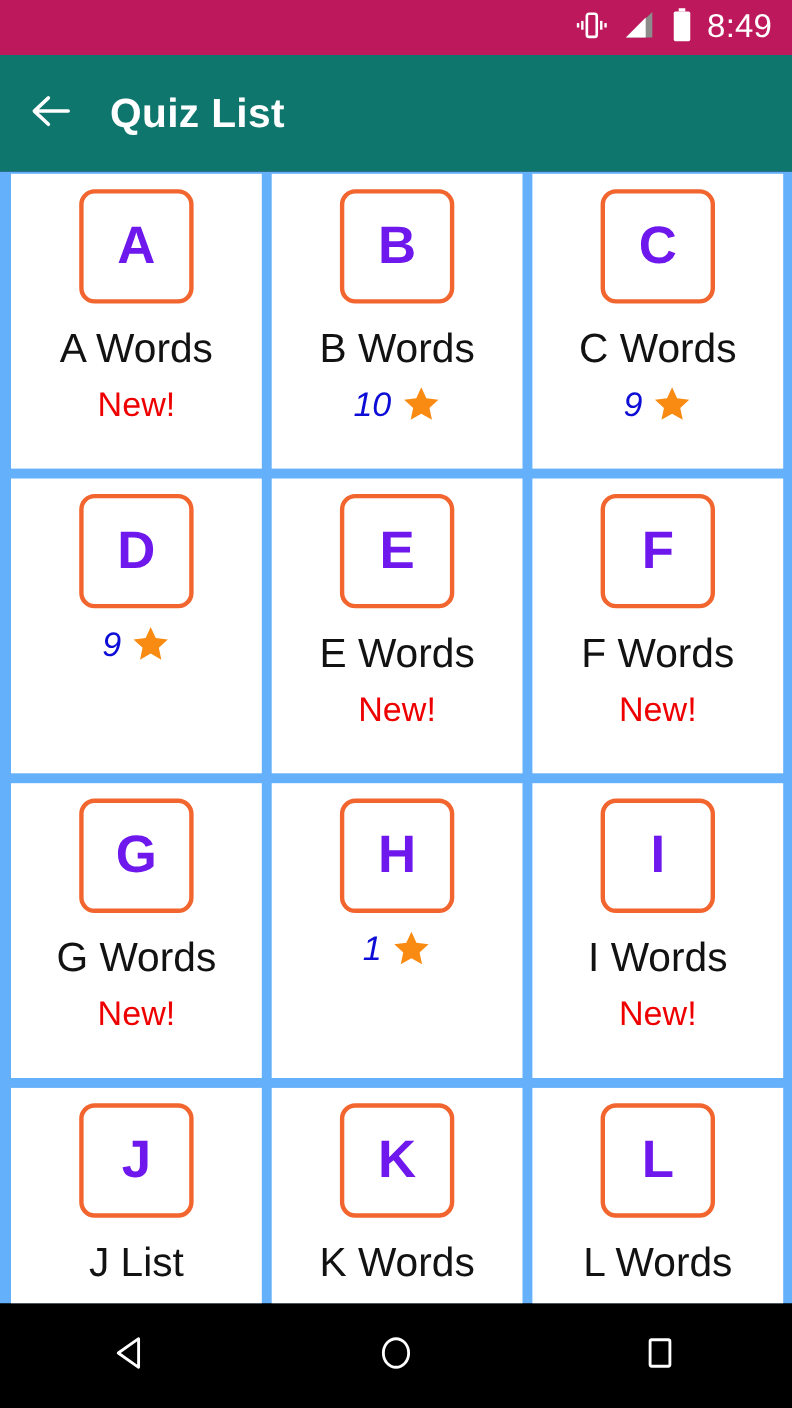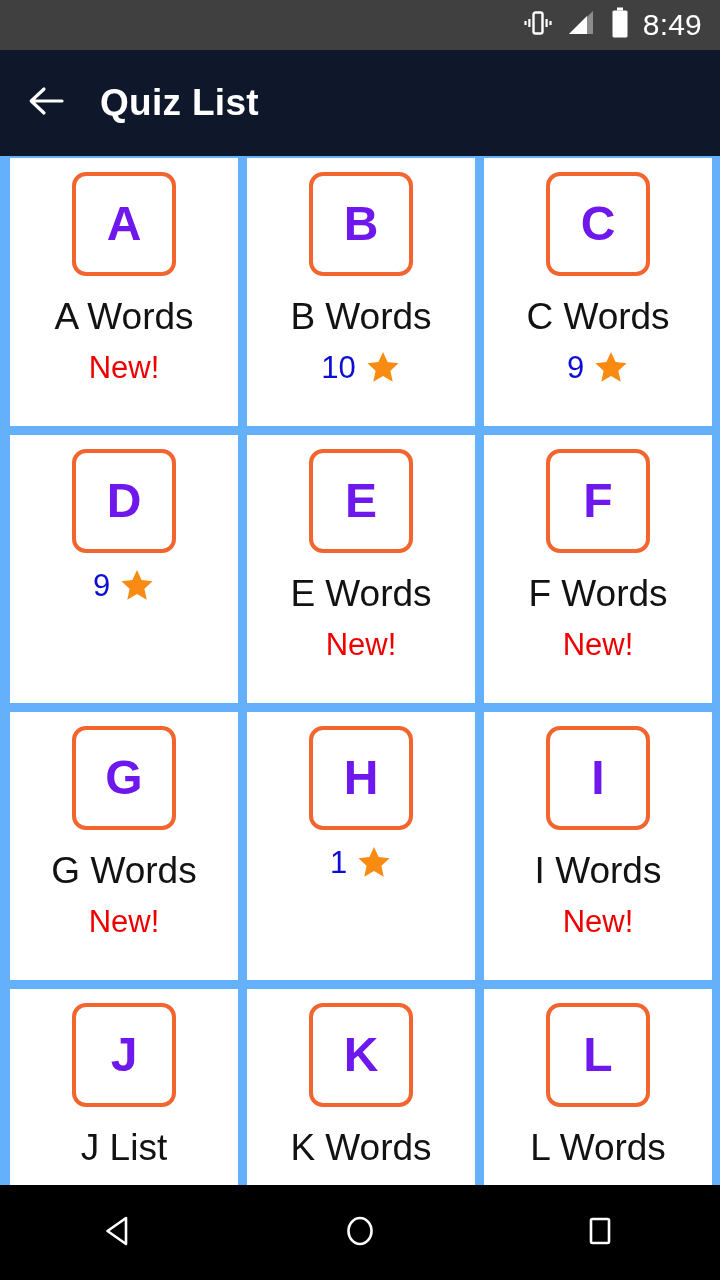--- a/index.html
+++ b/index.html
@@ -7,33 +7,33 @@
     width:720px; height:1280px;
     background:#000;
     font-family:"Liberation Sans","DejaVu Sans",sans-serif;
     overflow:hidden;
   }
   #screen { position:relative; width:720px; height:1280px; overflow:hidden; }
 
   
   #status-bar {
     position:absolute; top:0; left:0; width:720px; height:50px;
-    background:#404040; display:flex; align-items:center;
+    background:#be185d; display:flex; align-items:center;
     justify-content:flex-end; padding-right:18px; gap:14px;
   }
   .sb-icon { display:block; }
   #status-clock {
     color:#ffffff; font-size:30px; font-weight:400;
     letter-spacing:0.2px; line-height:1;
   }
 
   
   #app-bar {
     position:absolute; top:50px; left:0; width:720px; height:106px;
-    background:#0f172a; display:flex; align-items:center;
+    background:#0f766e; display:flex; align-items:center;
   }
   #back-button {
     width:92px; height:106px; display:flex;
     align-items:center; justify-content:center; cursor:pointer;
   }
   #app-title {
     color:#ffffff; font-size:37px; font-weight:bold;
     letter-spacing:0.3px; margin-left:8px;
   }
 
@@ -69,21 +69,21 @@
   .card-title {
     margin-top:22px; color:#121212; font-size:37px;
     font-weight:400; line-height:1; white-space:nowrap;
   }
   .card-status { margin-top:11px; height:42px; display:flex;
     align-items:center; justify-content:center; }
   .status-new {
     color:#ee0000; font-size:31px; font-weight:400; line-height:1;
   }
   .status-score {
-    display:flex; align-items:center; justify-content:center; gap:9px;
+    display:flex; align-items:center; justify-content:center; gap:9px;font-style:italic;
   }
   .score-num {
     color:#0d0dd6; font-size:31px; font-weight:400; line-height:1;
   }
   .star-icon { display:block; }
 
   
   #nav-bar {
     position:absolute; bottom:0; left:0; width:720px; height:95px;
     background:#000; display:flex; align-items:center;

